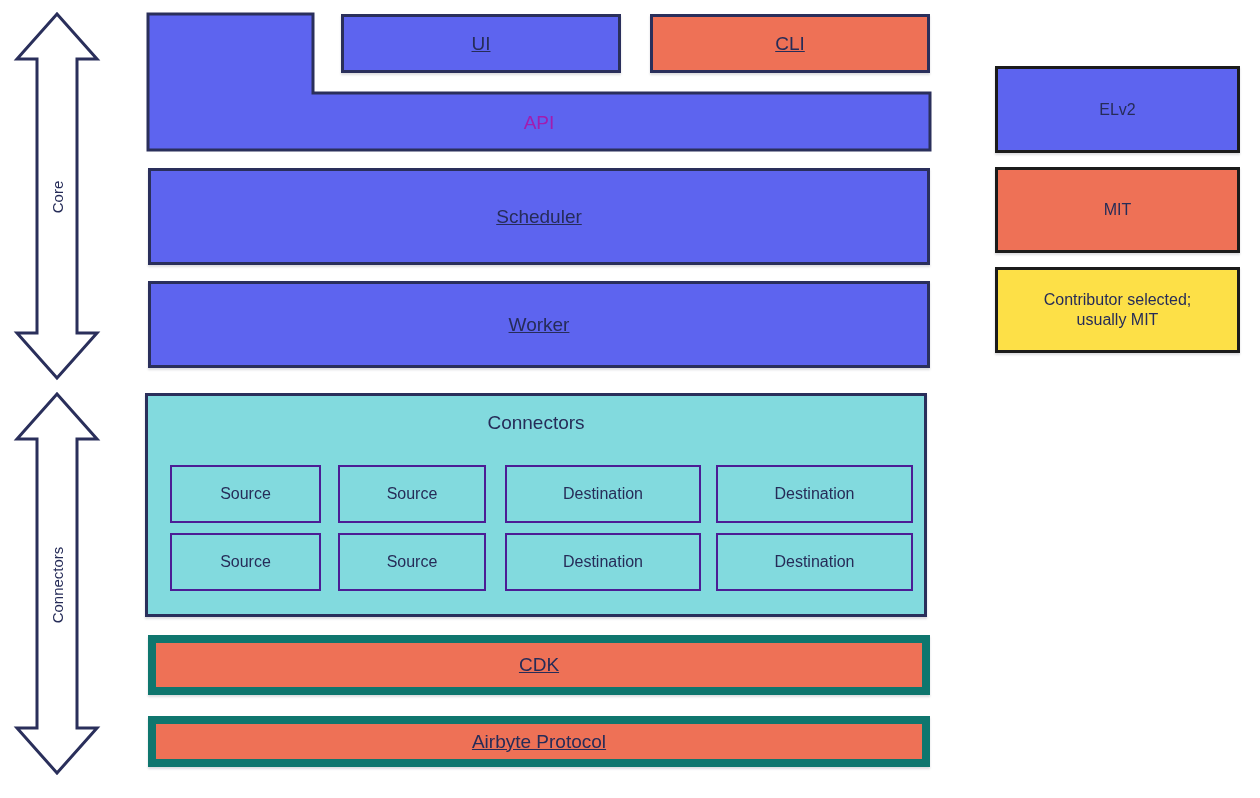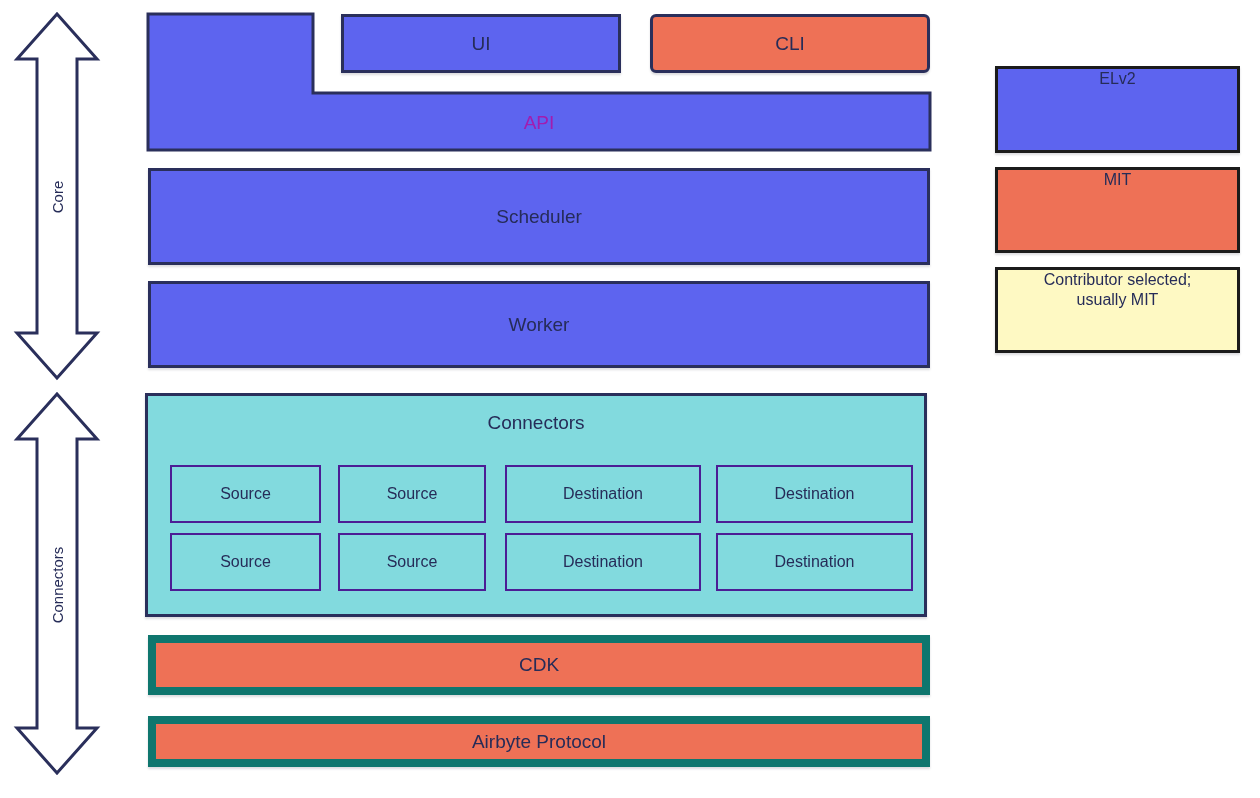--- a/index.html
+++ b/index.html
@@ -19,24 +19,25 @@
   .box {
     position: absolute;
     box-sizing: border-box;
     display: flex;
     align-items: center;
     justify-content: center;
     text-align: center;
     font-size: 19px;
     color: #262c58;
     box-shadow: 0 2px 2px rgba(60,60,80,0.18);
+    text-decoration: underline;
   }
   .fill-blue   { background: #5d64ef; }
   .fill-orange { background: #ee7156; }
-  .fill-teal   { background: #fef9c3; }
+  .fill-teal   { background: #fde047; }
   .border-navy  { border: 3px solid #2a2f5b; }
   .border-black { border: 8px solid #0f766e; }
 
   .api-label {
     position: absolute;
     left: 148px; top: 95px; width: 782px; height: 55px;
     display: flex; align-items: center; justify-content: center;
     font-size: 19px; color: #a21caf;
   }
 
@@ -63,21 +64,21 @@
     display: flex; align-items: center; justify-content: center;
     font-size: 16px; color: #262c58;
     box-shadow: none;
   }
 
   .legend-box {
     position: absolute;
     left: 995px; width: 245px;
     box-sizing: border-box;
     border: 3px solid #1b1b1b;
-    display: flex; align-items: flex-start; justify-content: center;
+    display: flex; align-items: center; justify-content: center;
     text-align: center;
     font-size: 16px; color: #262c58;
     line-height: 1.25;
     box-shadow: 0 2px 2px rgba(60,60,80,0.18);
   }
   .legend-box span { display: inline-block; max-width: 165px; }
 
   .arrow-svg { position: absolute; }
   .arrow-label {
     position: absolute;
@@ -104,21 +105,21 @@
 
   <svg class="arrow-svg" style="left:146px; top:12px;" width="788" height="142" viewBox="0 0 788 142">
     <polygon points="2,2 167,2 167,81 784,81 784,138 2,138" fill="#5d64ef" stroke="#2a2f5b" stroke-width="3" stroke-linejoin="miter"></polygon>
   </svg>
   <div class="api-label">API</div>
 
   <div class="box fill-blue border-navy" style="left:341px; top:14px; width:280px; height:59px;">
     <span>UI</span>
   </div>
 
-  <div class="box fill-orange border-navy" style="left:650px; top:14px; width:280px; height:59px;border-radius:6px;">
+  <div class="box fill-orange border-navy" style="left:650px; top:14px; width:280px; height:59px;">
     <span>CLI</span>
   </div>
 
   <div class="box fill-blue border-navy" style="left:148px; top:168px; width:782px; height:97px;">
     <span>Scheduler</span>
   </div>
 
   <div class="box fill-blue border-navy" style="left:148px; top:281px; width:782px; height:87px;">
     <span>Worker</span>
   </div>

